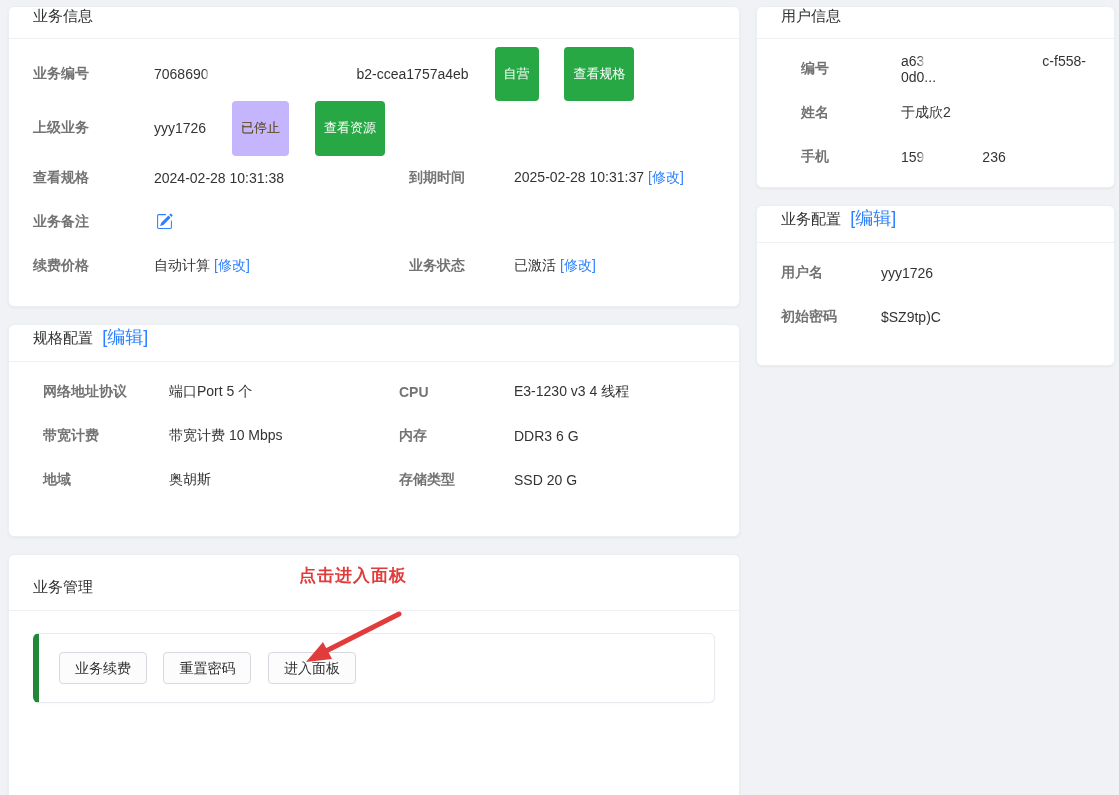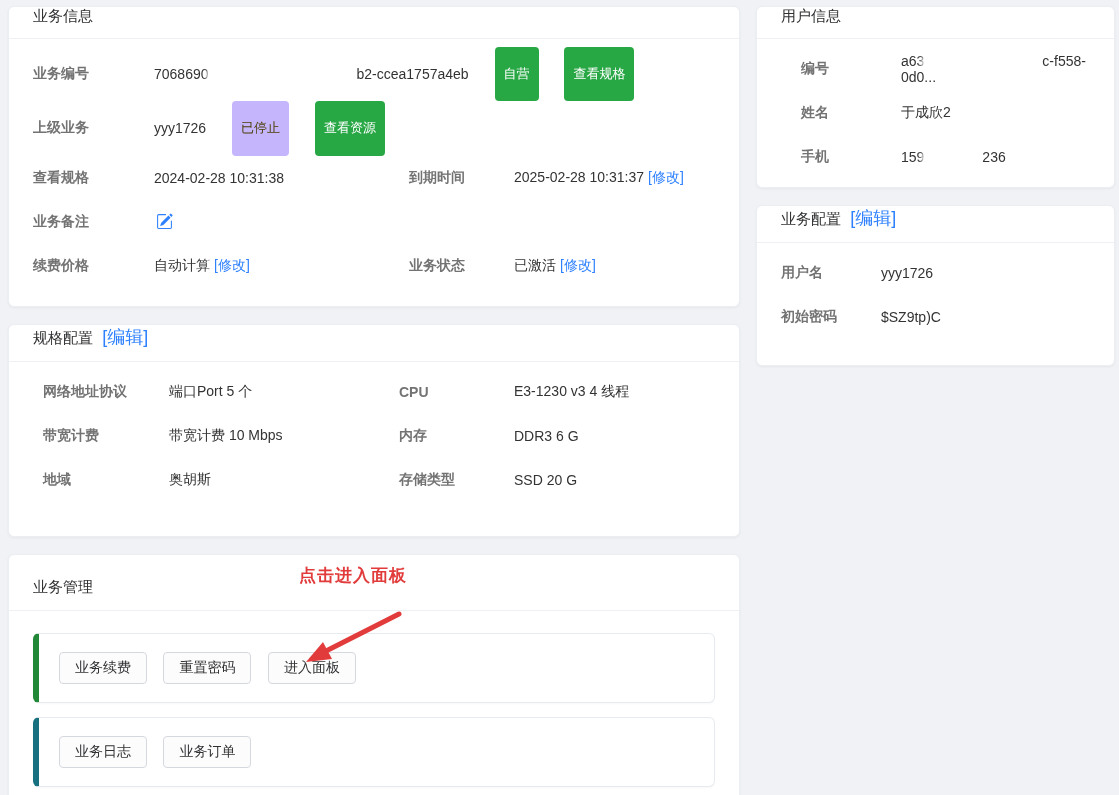--- a/index.html
+++ b/index.html
@@ -90,21 +90,20 @@
     height: 32px;
     line-height: 30px;
     padding: 0 15px;
     margin-right: 12px;
     border: 1px solid #d5d8de;
     border-radius: 4px;
     background: #fcfcfd;
     font-size: 14px;
     color: #303133;
     cursor: pointer;
-    font-family: Liberation Mono, monospace;
   }
 
   .annotation-text {
     position: absolute;
     left: 287px; top: 564px;
     font-size: 17px;
     color: #e23b3b;
     font-weight: bold;
     letter-spacing: 1px;
     margin-left: 12px;
@@ -211,24 +210,20 @@
         <span>业务管理</span>
       </div>
       <div class="card-body mgmt">
 
         <div class="action-group">
           <span class="btn">业务续费</span>
           <span class="btn">重置密码</span>
           <span class="btn">进入面板</span>
         </div>
 
-        <div class="action-group teal">
-          <span class="btn">业务日志</span>
-          <span class="btn">业务订单</span>
-        </div>
 
       </div>
     </section>
 
   </div>
 
   <div class="col-right">
 
     <section class="card">
       <div class="card-header">

